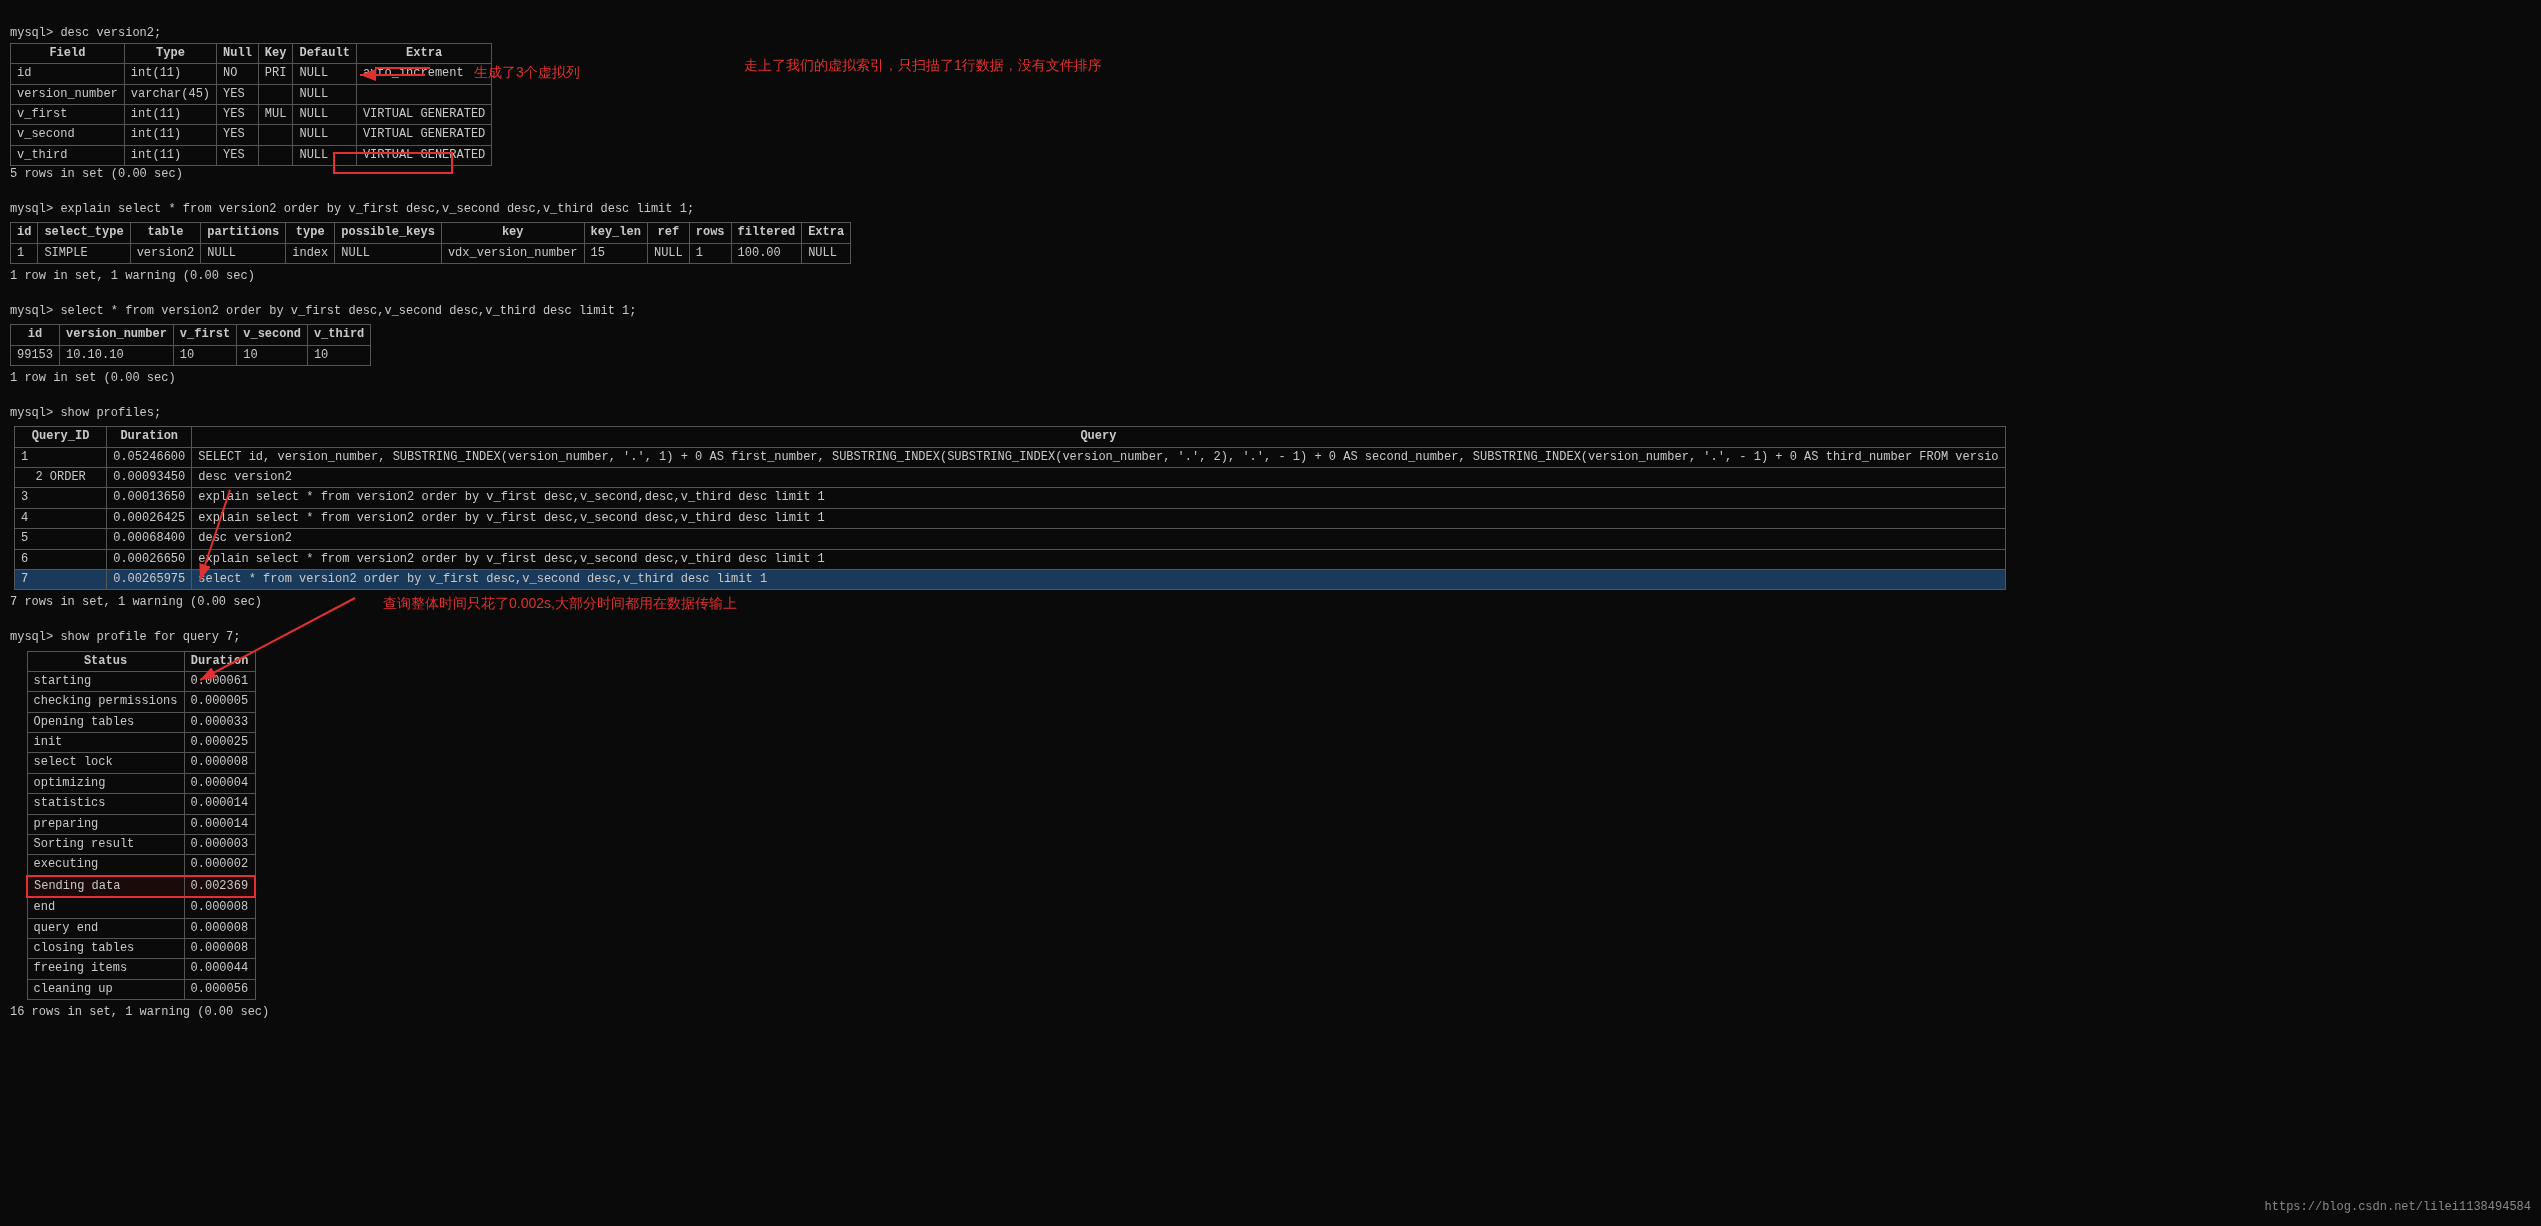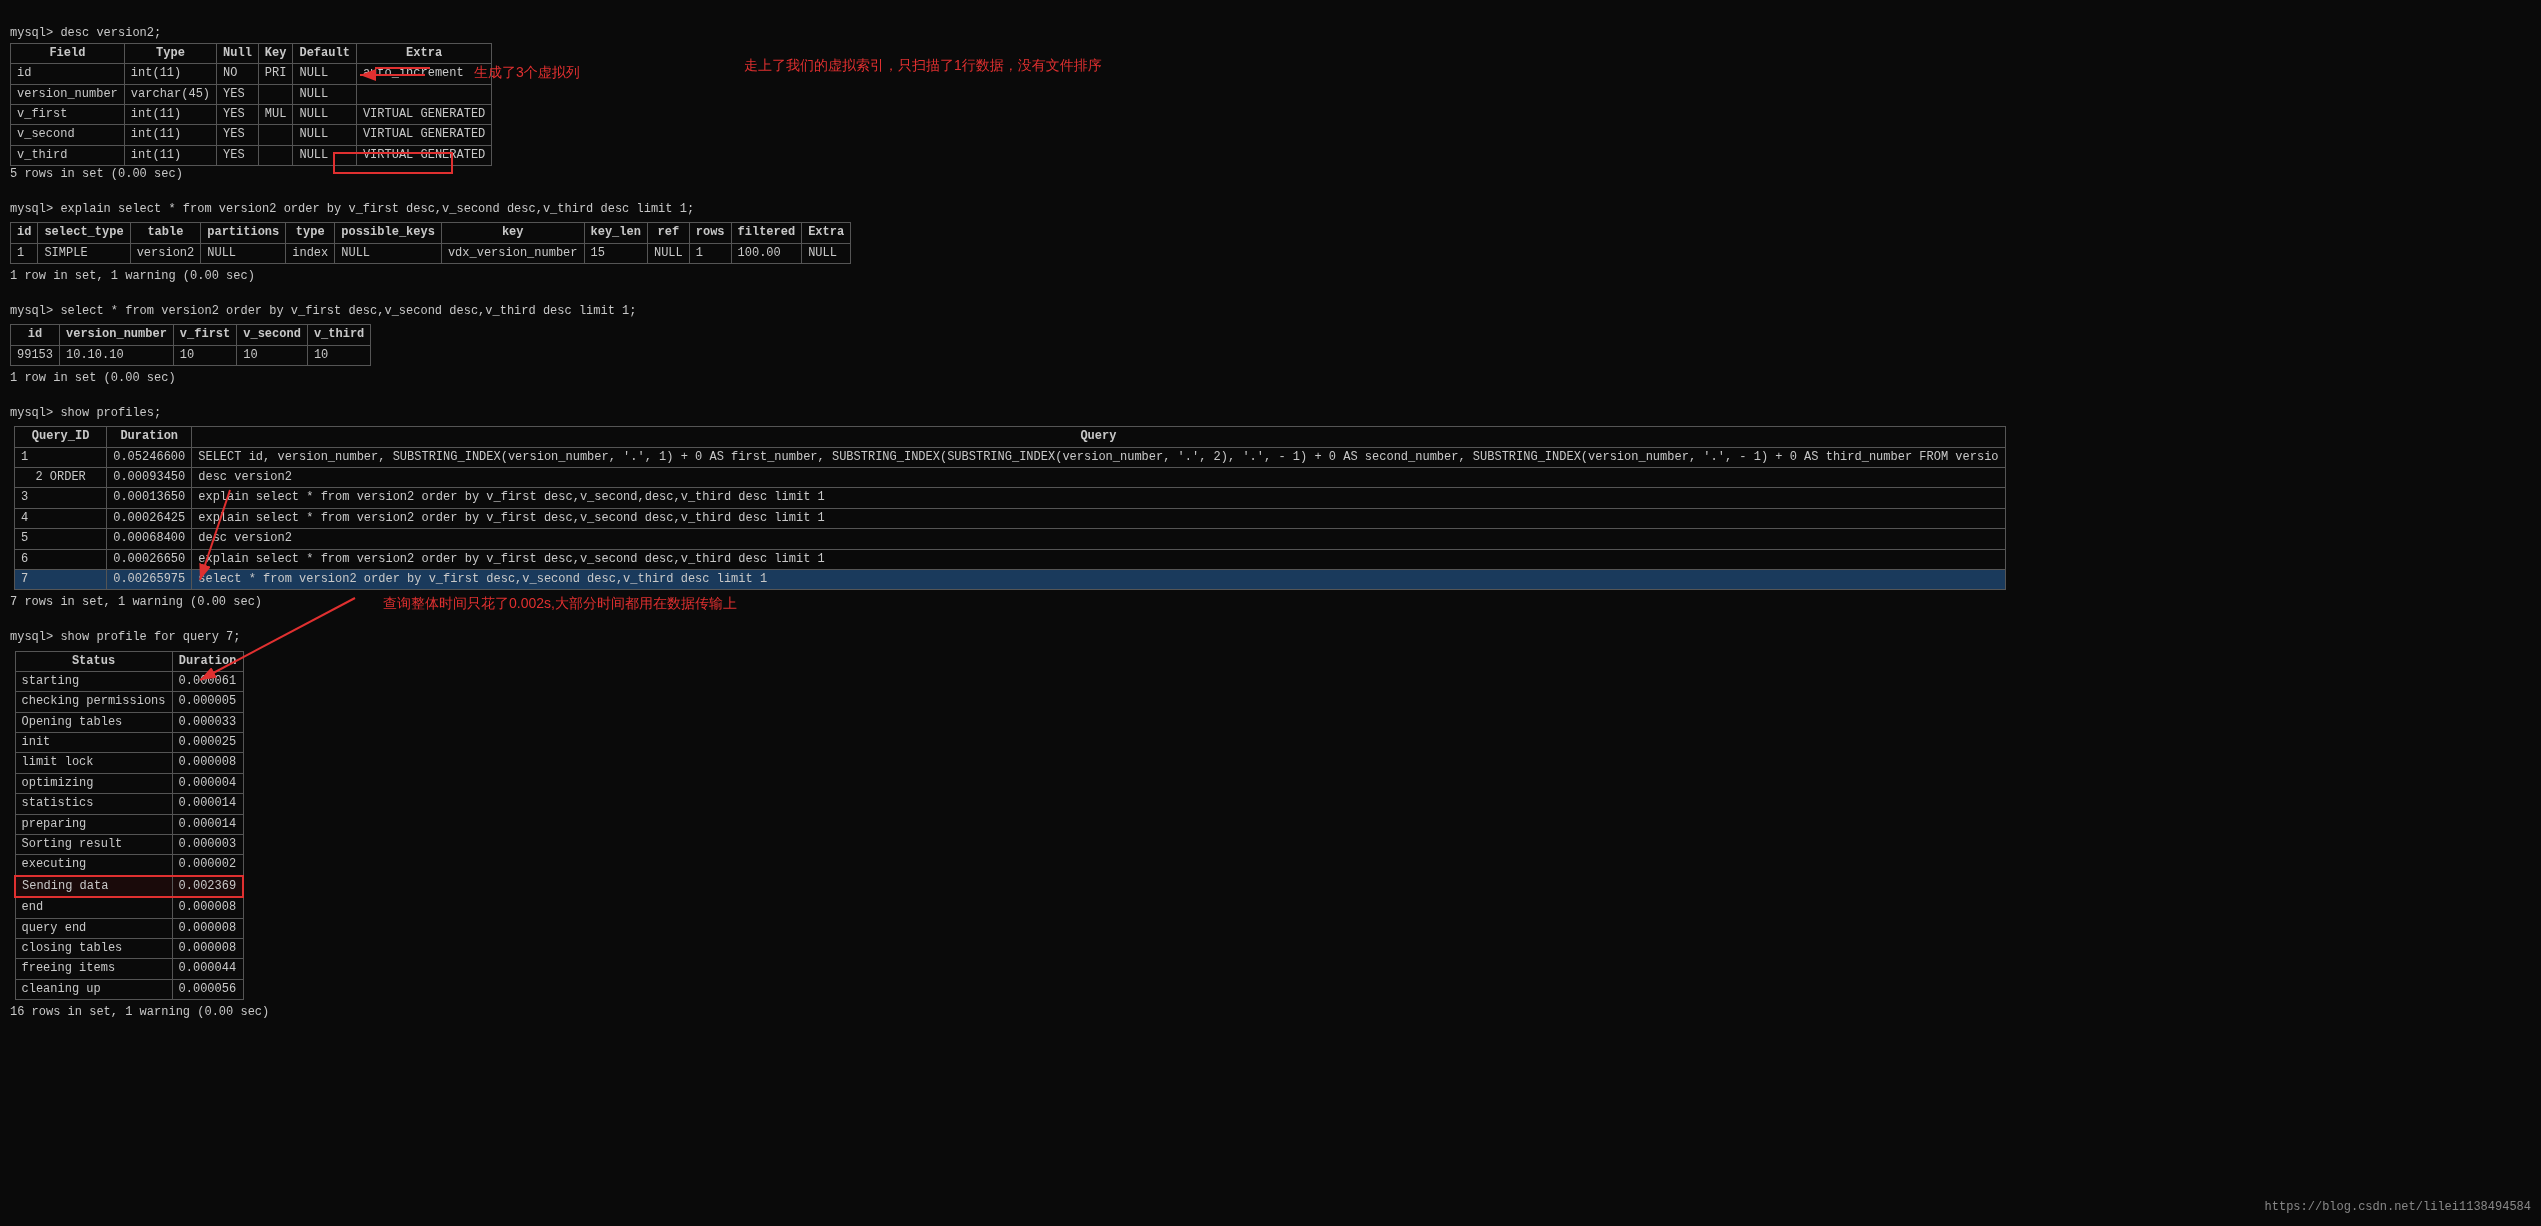--- a/index.html
+++ b/index.html
@@ -225,21 +225,21 @@
     <td>select * from version2 order by v_first desc,v_second desc,v_third desc limit 1</td>
   </tr>
 </tbody>
     </table>
 </div>
 
 <div class="terminal">7 rows in set, 1 warning (0.00 sec)
 
 mysql&gt; show profile for query 7;</div>
 
-<div style="margin: 4px 4px;">
+<div style="margin: 4px 16px;">
 <table class="mysql-table">
   <tbody>
         <tr>
     <th>Status</th>
     <th>Duration</th>
   </tr>
   <tr>
     <td>starting</td>
     <td>0.000061</td>
   </tr>
@@ -249,21 +249,21 @@
   </tr>
   <tr>
     <td>Opening tables</td>
     <td>0.000033</td>
   </tr>
   <tr>
     <td>init</td>
     <td>0.000025</td>
   </tr>
   <tr>
-    <td>limit lock</td>
+    <td>select lock</td>
     <td>0.000008</td>
   </tr>
   <tr>
     <td>optimizing</td>
     <td>0.000004</td>
   </tr>
   <tr>
     <td>statistics</td>
     <td>0.000014</td>
   </tr>

